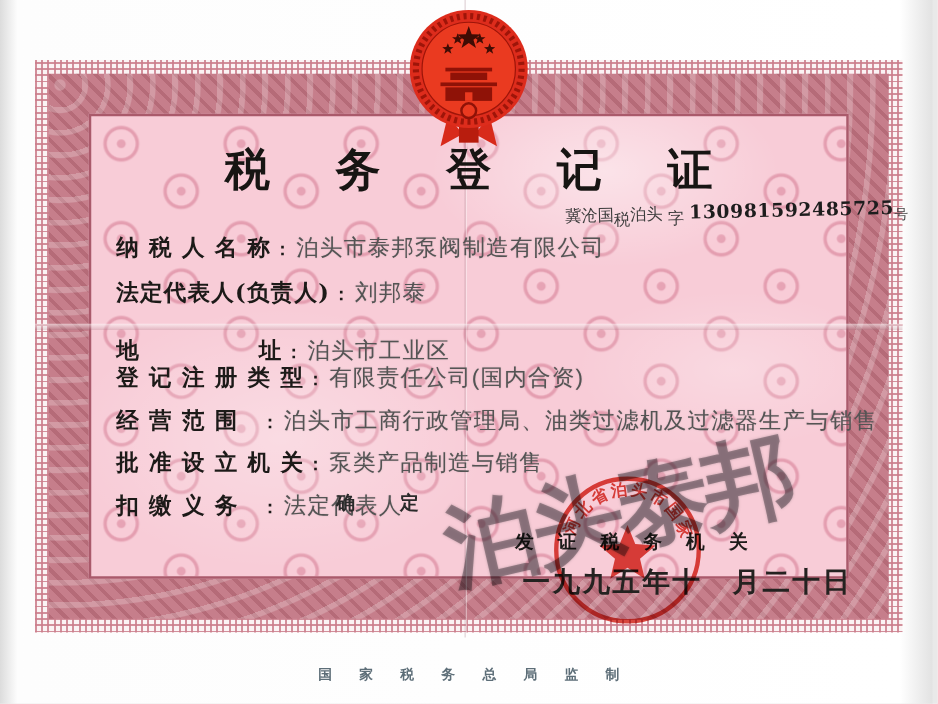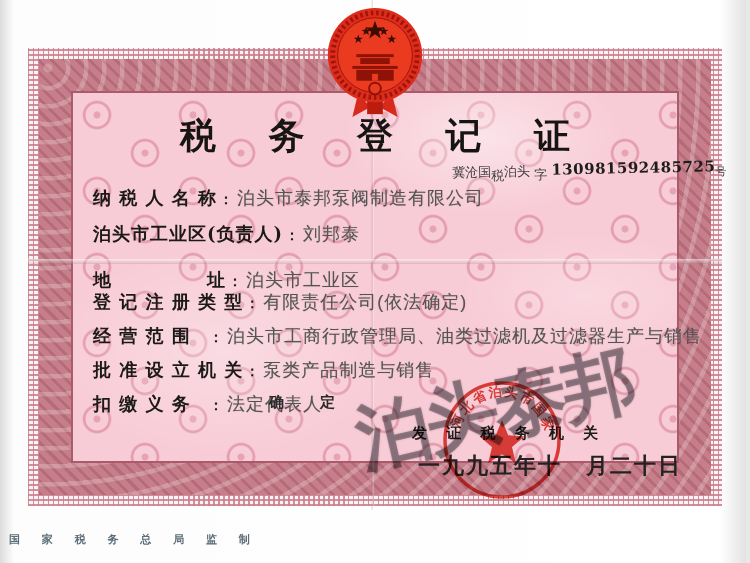--- a/index.html
+++ b/index.html
@@ -100,21 +100,21 @@
     font-family:"DejaVu Serif",serif;font-weight:bold;font-size:74px;
     letter-spacing:-4px;color:rgba(82,82,88,.50);
     text-shadow:0 0 2px rgba(82,82,88,.35);
     mix-blend-mode:multiply;pointer-events:none;white-space:nowrap;
   }
   
   .seal{position:absolute;left:440px;top:378px;width:124px;height:124px;z-index:5;
     mix-blend-mode:multiply;opacity:.92;}
   
   .footer{
-    position:absolute;left:0;top:532px;width:750px;z-index:3;
+    position:absolute;left:0;top:532px;width:750px;z-index:3;text-align:center;
     font-family:"DejaVu Serif",serif;font-size:11px;font-weight:bold;
     letter-spacing:9px;color:#5d6e78;text-indent:9px;
   }
 </style>
 </head>
 <body>
 
 <div class="page">
 
   <div class="cert-frame">
@@ -151,27 +151,27 @@
     <span>冀沧国</span><span class="drop">税</span><span>泊头</span>
     <span class="drop">字</span>
     <span class="num">130981592485725</span><span class="drop hao">号</span>
   </div>
 
   <div class="fields">
     <div class="field-row" style="top:186px">
       <span class="field-label">纳 税 人 名 称</span><span class="field-colon">：</span><span class="field-value">泊头市泰邦泵阀制造有限公司</span>
     </div>
     <div class="field-row" style="top:222px">
-      <span class="field-label">泊头市工业区(负责人)</span><span class="field-colon">：</span><span class="field-value">刘邦泰</span>
+      <span class="field-label">法定代表人(负责人)</span><span class="field-colon">：</span><span class="field-value">刘邦泰</span>
     </div>
     <div class="field-row" style="top:268px">
       <span class="field-label">地　　　　　址</span><span class="field-colon">：</span><span class="field-value">泊头市工业区</span>
     </div>
     <div class="field-row" style="top:290px">
-      <span class="field-label">登 记 注 册 类 型</span><span class="field-colon">：</span><span class="field-value">有限责任公司(依法确定)</span>
+      <span class="field-label">登 记 注 册 类 型</span><span class="field-colon">：</span><span class="field-value">有限责任公司(国内合资)</span>
     </div>
     <div class="field-row" style="top:324px">
       <span class="field-label">经 营 范 围</span><span class="field-colon">：</span><span class="field-value">泊头市工商行政管理局、油类过滤机及过滤器生产与销售</span>
     </div>
     <div class="field-row" style="top:358px">
       <span class="field-label">批 准 设 立 机 关</span><span class="field-colon">：</span><span class="field-value">泵类产品制造与销售</span>
     </div>
     <div class="field-row" style="top:392px">
       <span class="field-label">扣 缴 义 务</span><span class="field-colon">：</span><span class="overlap-wrap"><span class="printed-under">确  定</span><span class="field-value">法定代表人</span></span>
     </div>

